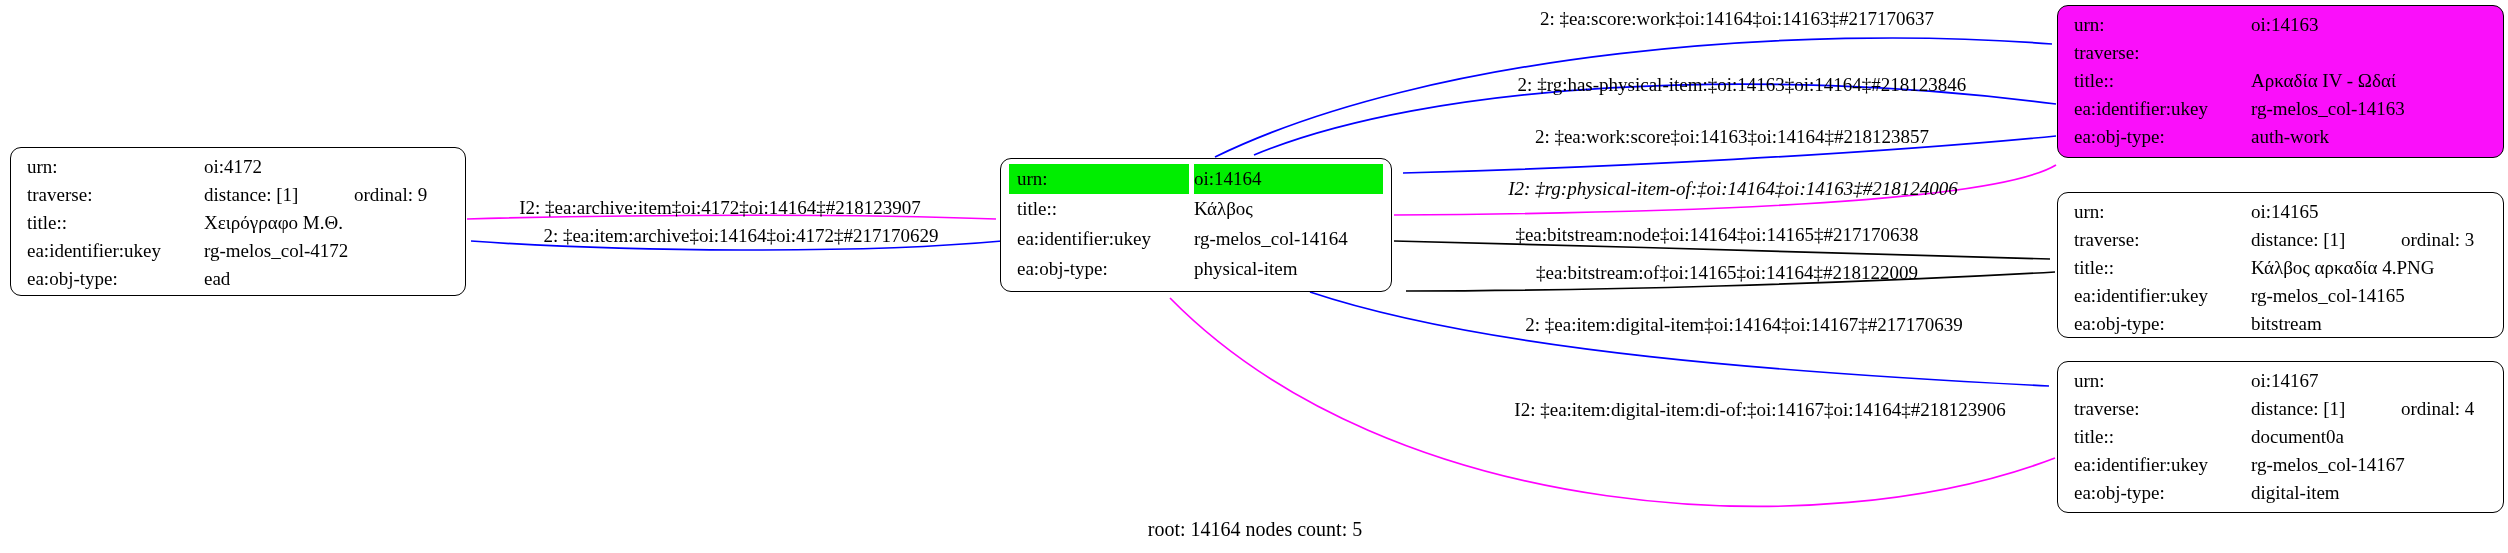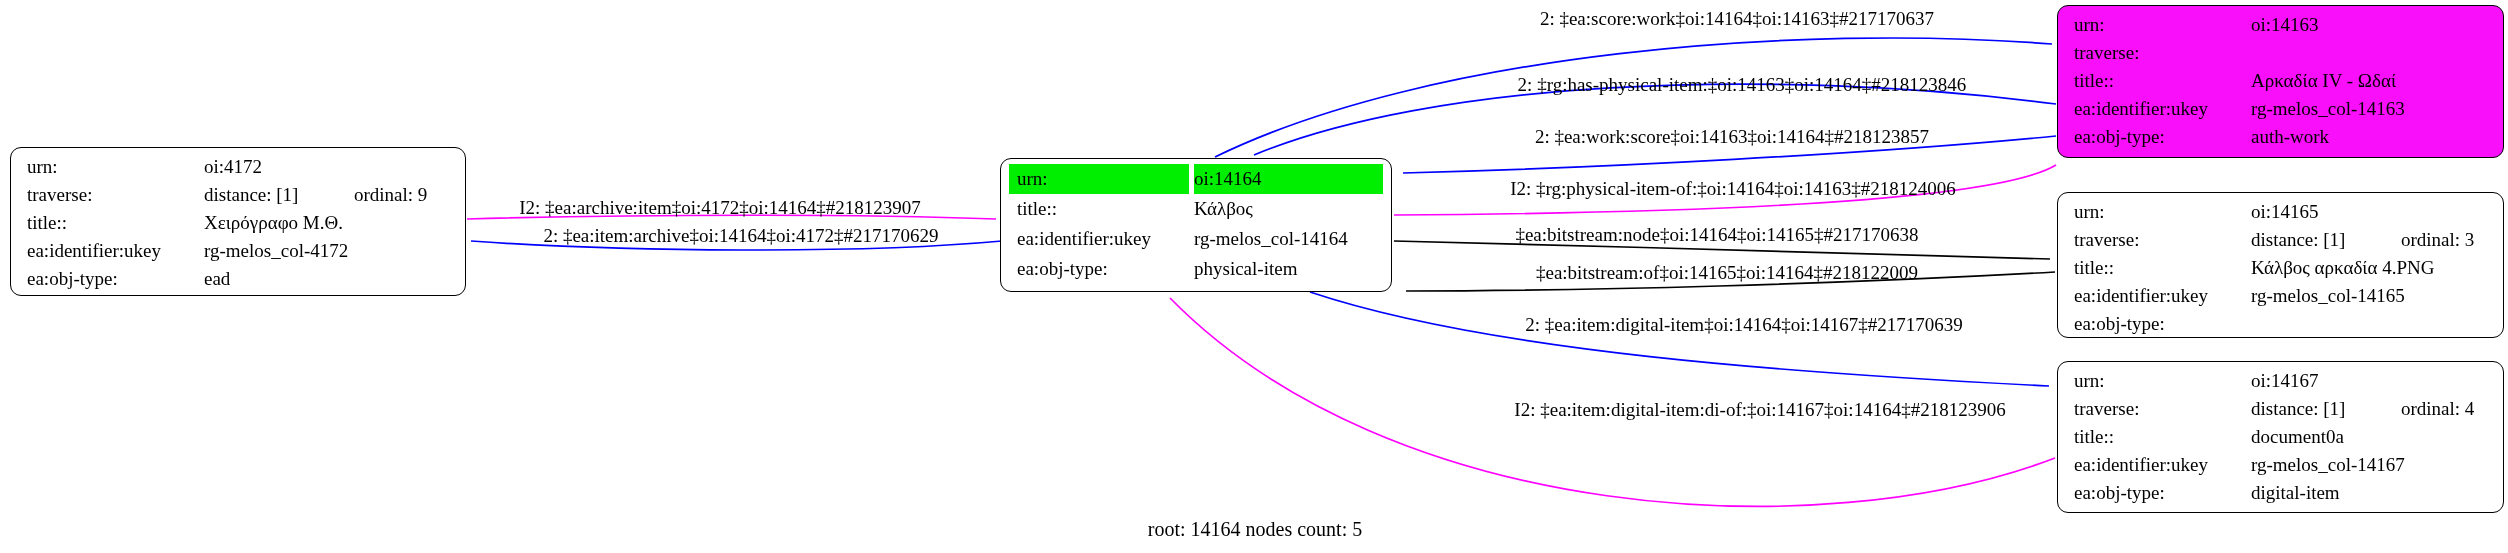--- a/index.html
+++ b/index.html
@@ -154,20 +154,21 @@
     <div class="row">
       <span class="cell label-cell">title::</span>
       <span class="cell value-cell">Κάλβος αρκαδία 4.PNG</span>
     </div>
     <div class="row">
       <span class="cell label-cell">ea:identifier:ukey</span>
       <span class="cell value-cell">rg-melos_col-14165</span>
     </div>
     <div class="row">
       <span class="cell label-cell">ea:obj-type:</span>
+      <span class="cell value-cell">bitstream</span>
     </div>
   </div>
 
   <div class="node" style="left:2057px;top:361px;width:447px;height:152px;">
     <div class="row">
       <span class="cell label-cell">urn:</span>
       <span class="cell value-cell">oi:14167</span>
     </div>
     <div class="row">
       <span class="cell label-cell">traverse:</span>
@@ -183,21 +184,21 @@
     </div>
     <div class="row">
       <span class="cell label-cell">ea:obj-type:</span>
       <span class="cell value-cell">digital-item</span>
     </div>
   </div>
 
   <div class="edge-label" style="left:1737px;top:8px;">2: ‡ea:score:work‡oi:14164‡oi:14163‡#217170637</div>
   <div class="edge-label" style="left:1742px;top:74px;">2: ‡rg:has-physical-item:‡oi:14163‡oi:14164‡#218123846</div>
   <div class="edge-label" style="left:1732px;top:126px;">2: ‡ea:work:score‡oi:14163‡oi:14164‡#218123857</div>
-  <div class="edge-label" style="left:1733px;top:178px;">I2: ‡rg:physical-item-of:‡oi:14164‡oi:14163‡#218124006</div>
+  <div class="edge-label" style="left:1733px;top:178px;font-style:italic;">I2: ‡rg:physical-item-of:‡oi:14164‡oi:14163‡#218124006</div>
   <div class="edge-label" style="left:1717px;top:224px;">‡ea:bitstream:node‡oi:14164‡oi:14165‡#217170638</div>
   <div class="edge-label" style="left:1727px;top:262px;">‡ea:bitstream:of‡oi:14165‡oi:14164‡#218122009</div>
   <div class="edge-label" style="left:1744px;top:314px;">2: ‡ea:item:digital-item‡oi:14164‡oi:14167‡#217170639</div>
   <div class="edge-label" style="left:1760px;top:399px;">I2: ‡ea:item:digital-item:di-of:‡oi:14167‡oi:14164‡#218123906</div>
   <div class="edge-label" style="left:720px;top:197px;text-align:right;">I2: ‡ea:archive:item‡oi:4172‡oi:14164‡#218123907</div>
   <div class="edge-label" style="left:741px;top:225px;">2: ‡ea:item:archive‡oi:14164‡oi:4172‡#217170629</div>
 
   <div id="caption" style="left:1255px;top:518px;">root: 14164 nodes count: 5</div>
 
 </div>

